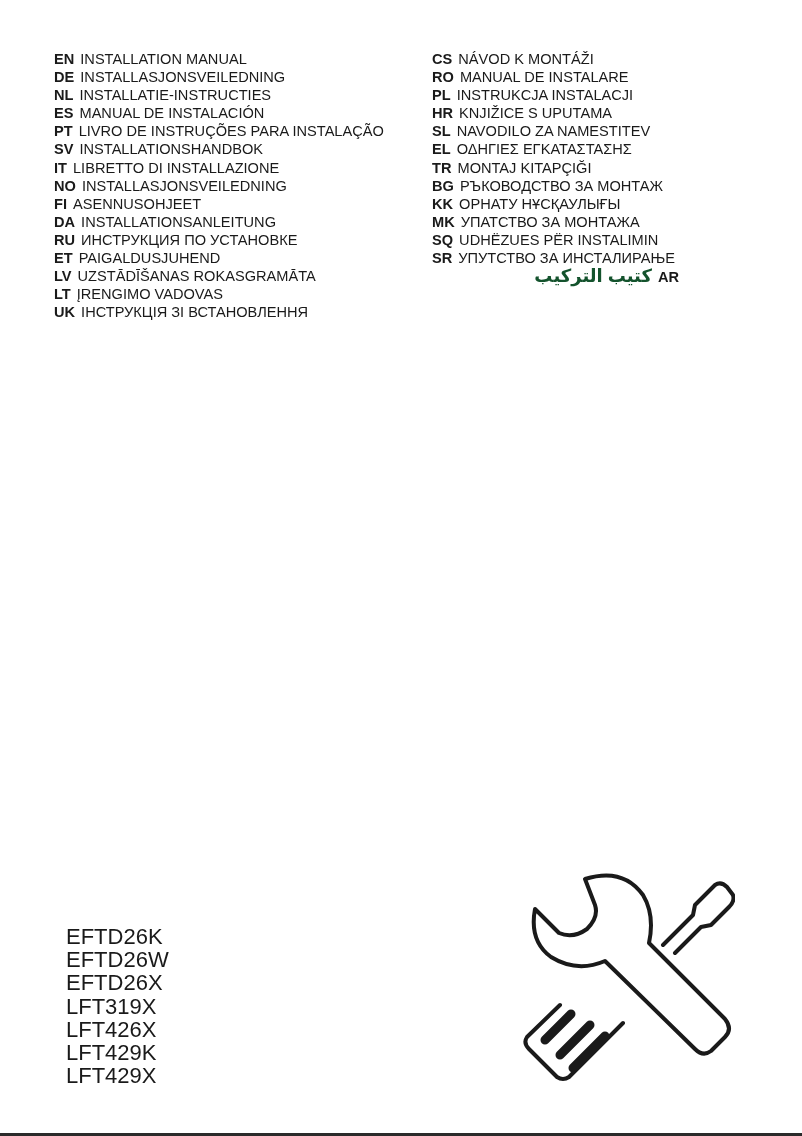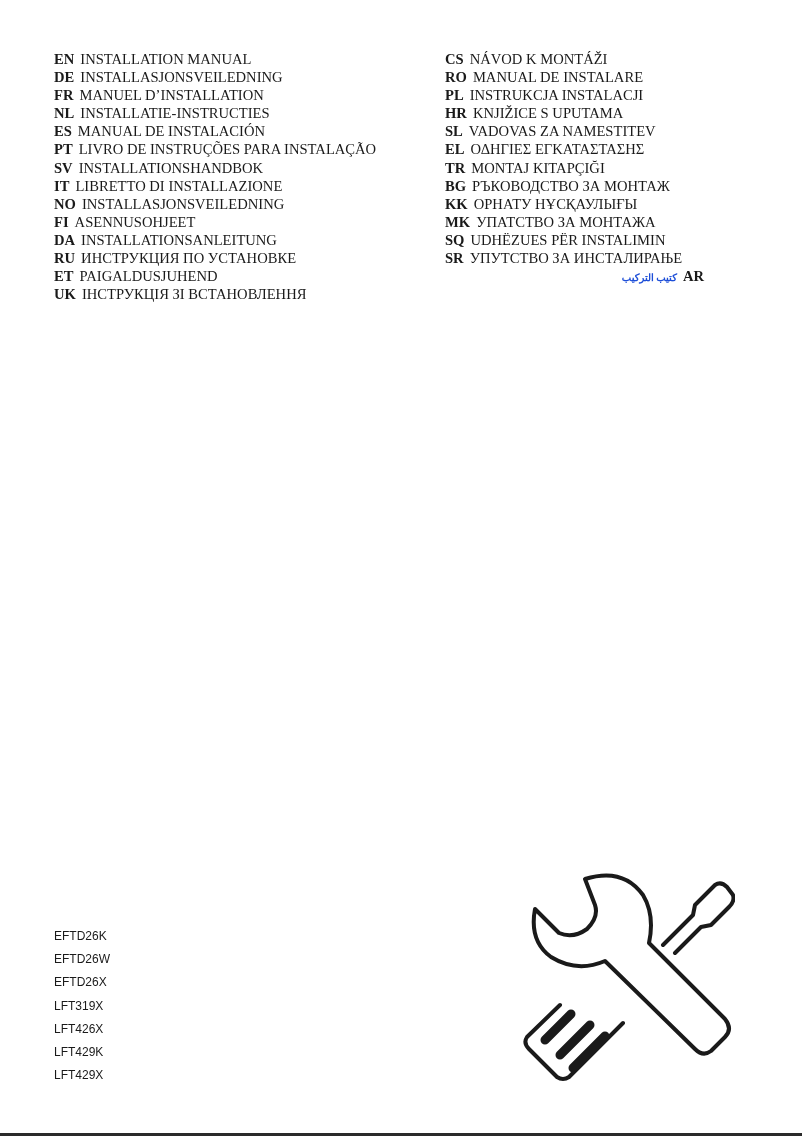--- a/index.html
+++ b/index.html
@@ -1,63 +1,64 @@
 <!DOCTYPE html>
 <html><head>
   <meta charset="utf-8">
   <style>
     html, body { margin: 0; padding: 0; background: #ffffff; }
     body { width: 802px; height: 1136px; position: relative; overflow: hidden;
            font-family: "Liberation Sans", "DejaVu Sans", sans-serif; color: #1a1a1a; }
-    .col { position: absolute; top: 50px; font-family: Liberation Serif, serif; }
+    .col { position: absolute; top: 50px; }
     .col-left { left: 54px; }
-    .col-right { left: 445px; }
+    .col-right { left: 432px; }
     .row { height: 18.1px; line-height: 18px; font-size: 14.6px; white-space: nowrap; }
     .code { font-weight: bold; margin-right: 6px; }
     .ar-row { text-align: right; width: 259px; }
-    .ar-text { font-weight: bold; color: #1d4ed8; margin-right: 6px; font-size: 10px; }
+    .ar-text { font-weight: bold; color: #14532d; margin-right: 6px; font-size: 18px; }
     .models { position: absolute; left: 54px; top: 925px; }
-    .model { font-size: 12px; line-height: 23.2px; color: #1a1a1a; }
+    .model { font-size: 22px; line-height: 23.2px; color: #1a1a1a; margin-left: 12px; }
     .tools-icon { position: absolute; left: 515px; top: 865px; width: 220px; height: 225px; }
     .bottom-rule { position: absolute; left: 0; top: 1133px; width: 802px; height: 3px; background: #2a2a2a; }
   </style>
 </head>
 <body>
 
 <div class="col col-left">
   <div class="row"><span class="code">EN</span><span>INSTALLATION MANUAL</span></div>
   <div class="row"><span class="code">DE</span><span>INSTALLASJONSVEILEDNING</span></div>
-  <div class="row"><span class="code">FR</span><span>MANUEL D’INSTALLATION</span></div>
   <div class="row"><span class="code">NL</span><span>INSTALLATIE-INSTRUCTIES</span></div>
   <div class="row"><span class="code">ES</span><span>MANUAL DE INSTALACIÓN</span></div>
   <div class="row"><span class="code">PT</span><span>LIVRO DE INSTRUÇÕES PARA INSTALAÇÃO</span></div>
   <div class="row"><span class="code">SV</span><span>INSTALLATIONSHANDBOK</span></div>
   <div class="row"><span class="code">IT</span><span>LIBRETTO DI INSTALLAZIONE</span></div>
   <div class="row"><span class="code">NO</span><span>INSTALLASJONSVEILEDNING</span></div>
   <div class="row"><span class="code">FI</span><span>ASENNUSOHJEET</span></div>
   <div class="row"><span class="code">DA</span><span>INSTALLATIONSANLEITUNG</span></div>
   <div class="row"><span class="code">RU</span><span>ИНСТРУКЦИЯ ПО УСТАНОВКЕ</span></div>
   <div class="row"><span class="code">ET</span><span>PAIGALDUSJUHEND</span></div>
+  <div class="row"><span class="code">LV</span><span>UZSTĀDĪŠANAS ROKASGRAMĀTA</span></div>
+  <div class="row"><span class="code">LT</span><span>ĮRENGIMO VADOVAS</span></div>
   <div class="row"><span class="code">UK</span><span>ІНСТРУКЦІЯ ЗІ ВСТАНОВЛЕННЯ</span></div>
 </div>
 
 <div class="col col-right">
   <div class="row"><span class="code">CS</span><span>NÁVOD K MONTÁŽI</span></div>
   <div class="row"><span class="code">RO</span><span>MANUAL DE INSTALARE</span></div>
   <div class="row"><span class="code">PL</span><span>INSTRUKCJA INSTALACJI</span></div>
   <div class="row"><span class="code">HR</span><span>KNJIŽICE S UPUTAMA</span></div>
-  <div class="row"><span class="code">SL</span><span>VADOVAS ZA NAMESTITEV</span></div>
+  <div class="row"><span class="code">SL</span><span>NAVODILO ZA NAMESTITEV</span></div>
   <div class="row"><span class="code">EL</span><span>ΟΔΗΓΙΕΣ ΕΓΚΑΤΑΣΤΑΣΗΣ</span></div>
   <div class="row"><span class="code">TR</span><span>MONTAJ KITAPÇIĞI</span></div>
   <div class="row"><span class="code">BG</span><span>РЪКОВОДСТВО ЗА МОНТАЖ</span></div>
   <div class="row"><span class="code">KK</span><span>ОРНАТУ  НҰСҚАУЛЫҒЫ</span></div>
   <div class="row"><span class="code">MK</span><span>УПАТСТВО ЗА МОНТАЖА</span></div>
   <div class="row"><span class="code">SQ</span><span>UDHËZUES PËR INSTALIMIN</span></div>
   <div class="row"><span class="code">SR</span><span>УПУТСТВО ЗА ИНСТАЛИРАЊЕ</span></div>
-  <div class="row ar-row"><span class="ar-text" dir="rtl">كتيب التركيب</span><span class="code" style="margin-right:0">AR</span></div>
+  <div class="row ar-row"><span class="ar-text" dir="rtl">كتيب التركيب</span><span class="code" style="margin-right:12px">AR</span></div>
 </div>
 
 <div class="models">
   <div class="model">EFTD26K</div>
   <div class="model">EFTD26W</div>
   <div class="model">EFTD26X</div>
   <div class="model">LFT319X</div>
   <div class="model">LFT426X</div>
   <div class="model">LFT429K</div>
   <div class="model">LFT429X</div>

